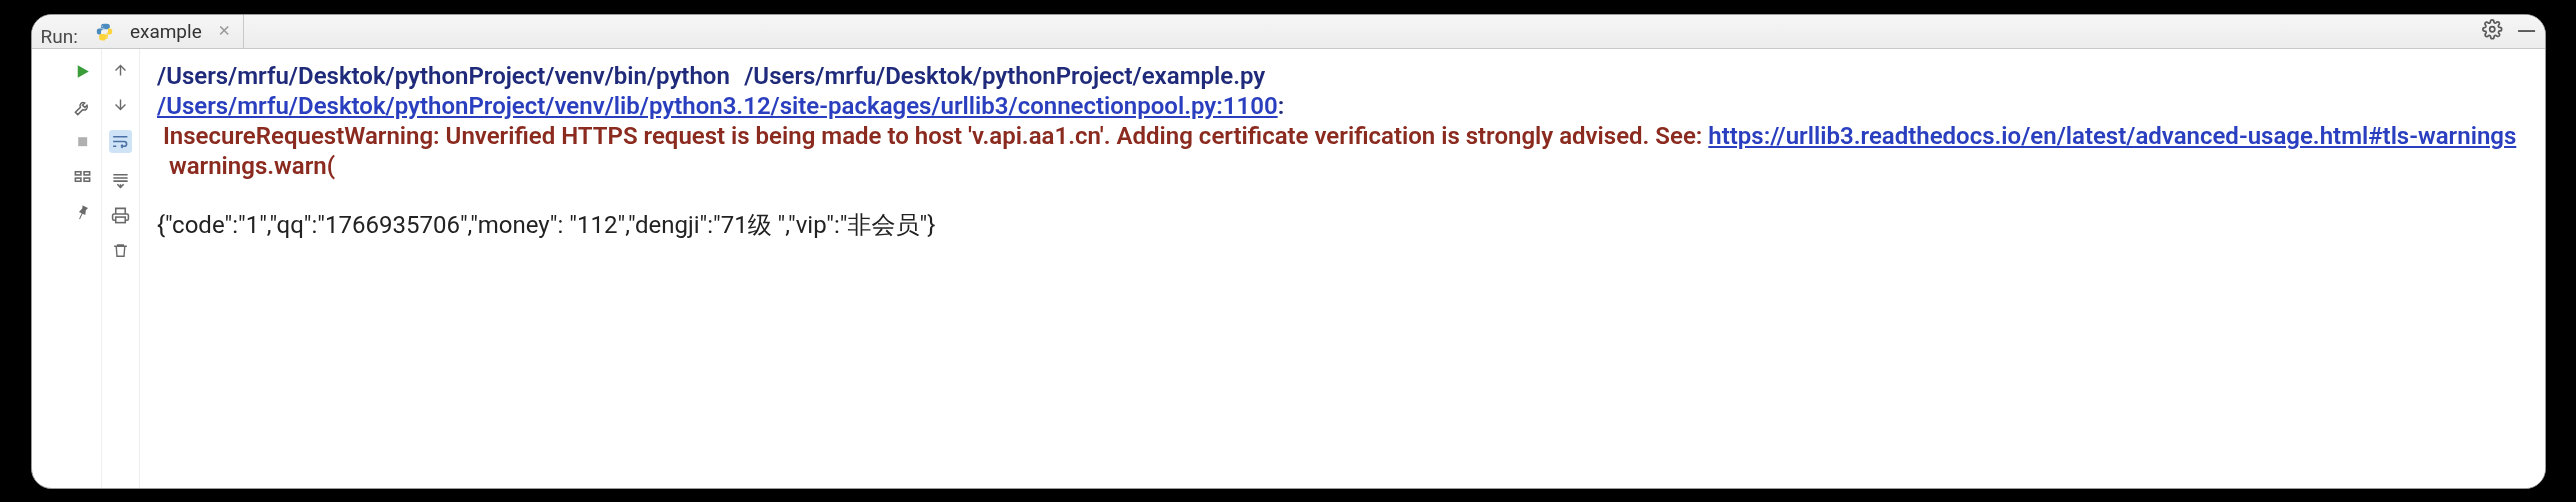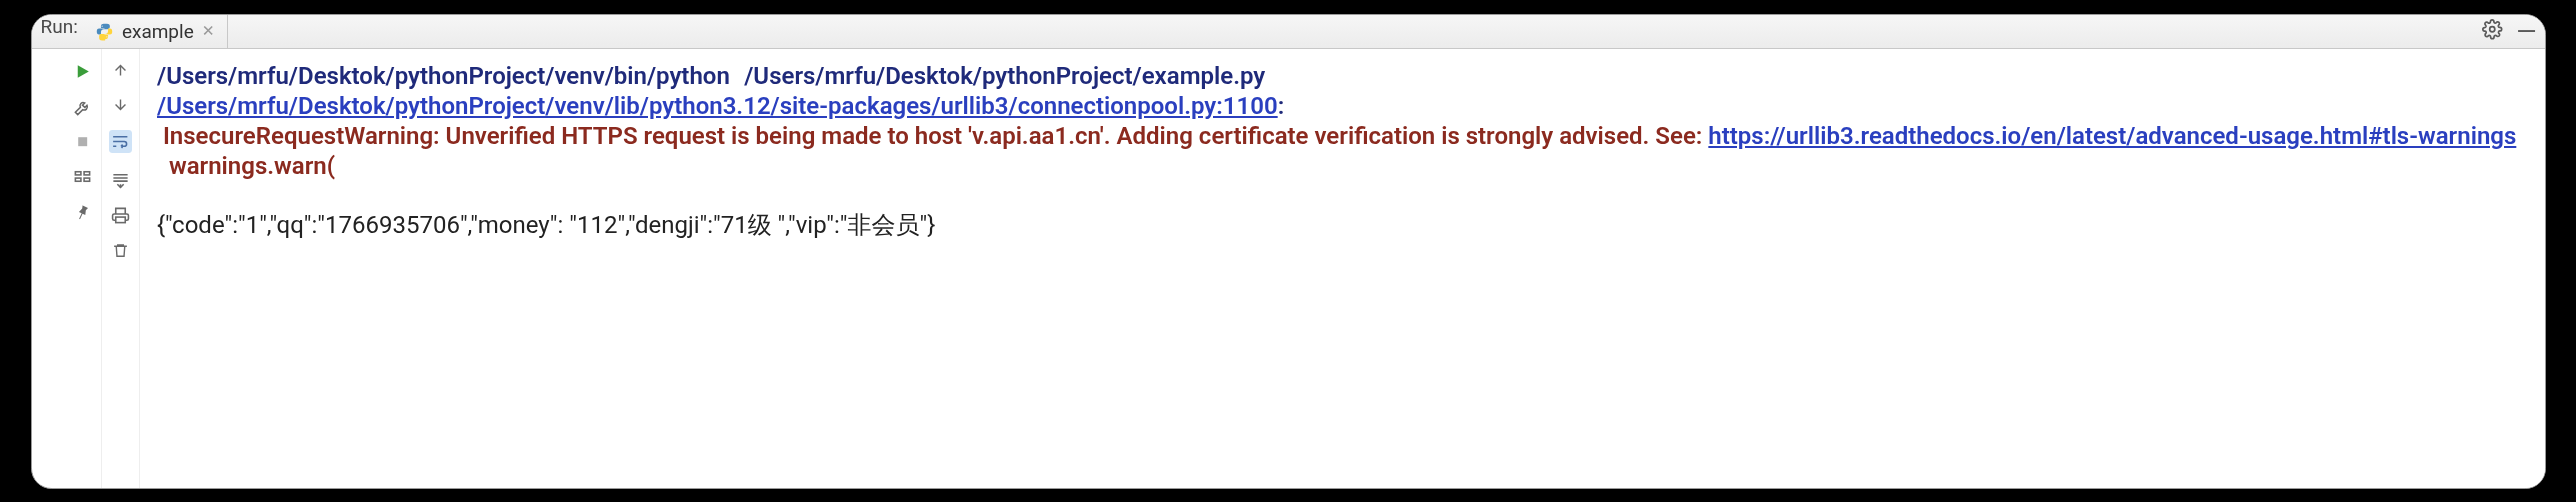--- a/index.html
+++ b/index.html
@@ -6,25 +6,25 @@
   *{box-sizing:border-box;font-family:-apple-system,BlinkMacSystemFont,"Segoe UI",Roboto,sans-serif;}
   .window{
     position:absolute;left:31px;top:13.7px;width:2515px;height:475px;
     background:#fff;border:1.7px solid #9a9a9a;border-radius:20.5px;
     overflow:hidden;
   }
   .toolbar{
     position:relative;height:34px;width:100%;
     background:linear-gradient(#f6f6f6,#ececec);
     border-bottom:0.9px solid #c8c8c8;
-    display:flex;align-items:flex-start;
+    display:flex;align-items:flex-end;
   }
   .run-label{font-size:19px;color:#4a4a4a;padding:0 5.1px 0 8.5px;}
   .tab{
-    display:flex;align-items:center;gap:8px;height:100%;
+    display:flex;align-items:center;gap:16px;height:100%;
     padding:0 12px;border-right:0.9px solid #c8c8c8;font-size:19px;color:#333;
   }
   .tab svg{display:block;}
   .tab .close{color:#9a9a9a;font-size:15.4px;}
   .toolbar-right{position:absolute;right:8.5px;top:0;height:100%;display:flex;align-items:center;gap:13.7px;}
   .toolbar-right .gear{color:#5a5a5a;}
   .toolbar-right .mini{color:#5a5a5a;font-size:26px;line-height:1;}
   .body{position:absolute;top:34px;left:0;right:0;bottom:0;display:flex;padding-left:32px;}
   .gutter{width:38px;background:#fff;border-right:0.9px solid #eee;display:flex;flex-direction:column;align-items:center;gap:17px;padding-top:13.7px;}
   .gutter .icon{color:#7a7a7a;cursor:pointer;display:flex;align-items:center;justify-content:center;}

